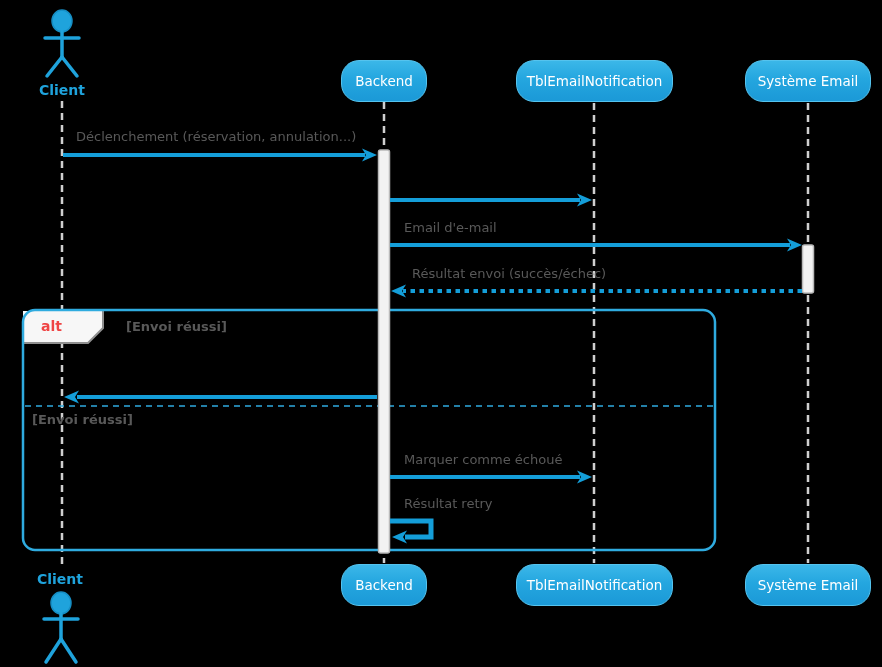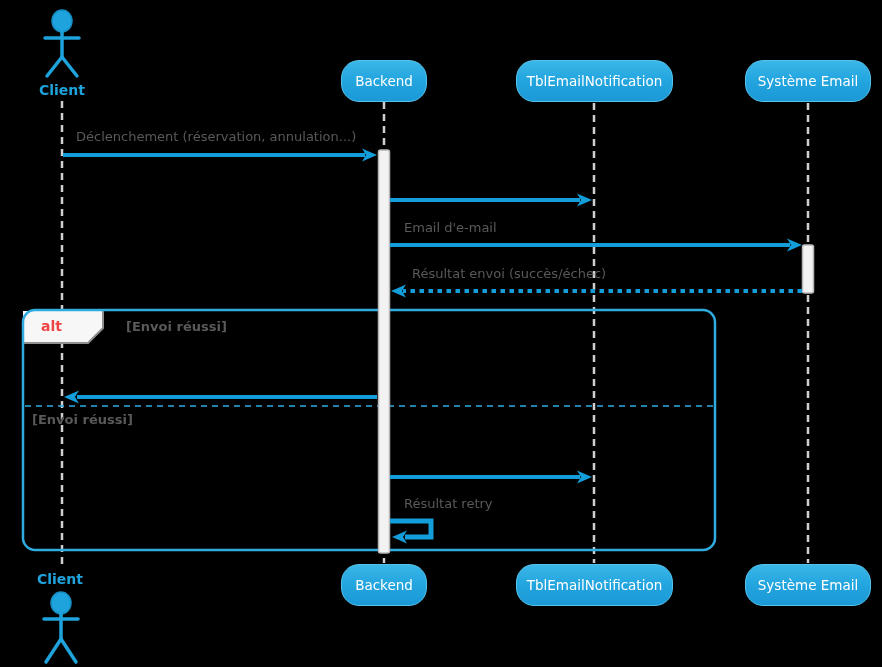--- a/index.html
+++ b/index.html
@@ -124,19 +124,20 @@
   <div class="pbox" style="left:341px; top:564px; width:86px;  height:42px;">Backend</div>
   <div class="pbox" style="left:516px; top:564px; width:157px; height:42px;">TblEmailNotification</div>
   <div class="pbox" style="left:745px; top:564px; width:126px; height:42px;">Système Email</div>
 
   <div class="actor-label" style="left:62px; top:82px;">Client</div>
   <div class="actor-label" style="left:60px; top:571px;">Client</div>
 
   <div class="msg" style="left:76px;  top:129px;">Déclenchement (réservation, annulation...)</div>
   <div class="msg" style="left:404px; top:220px;">Email d'e-mail</div>
   <div class="msg" style="left:412px; top:266px;text-align:right;">Résultat envoi (succès/échec)</div>
+  <div class="msg" style="left:404px; top:452px;">Marquer comme échoué</div>
   <div class="msg" style="left:404px; top:496px;">Résultat retry</div>
 
   <div class="alt-label" style="left:41px; top:318px;">alt</div>
   <div class="msg guard" style="left:126px; top:319px;">[Envoi réussi]</div>
   <div class="msg guard" style="left:32px; top:412px;">[Envoi réussi]</div>
 
 </div>
 
 </body></html>

